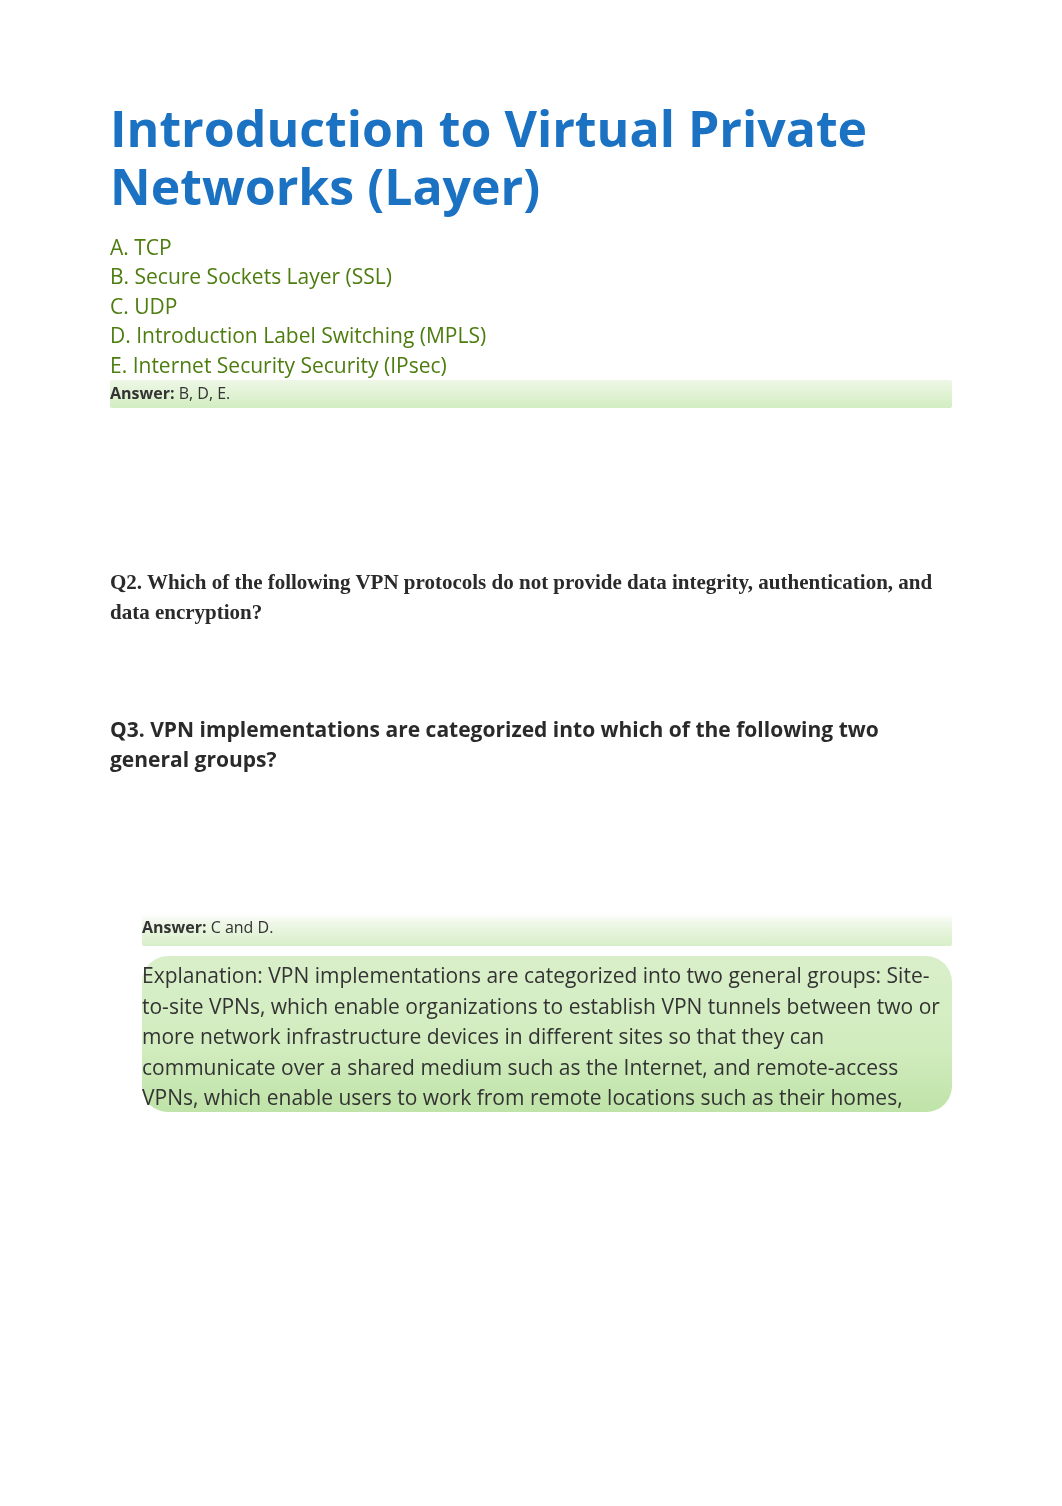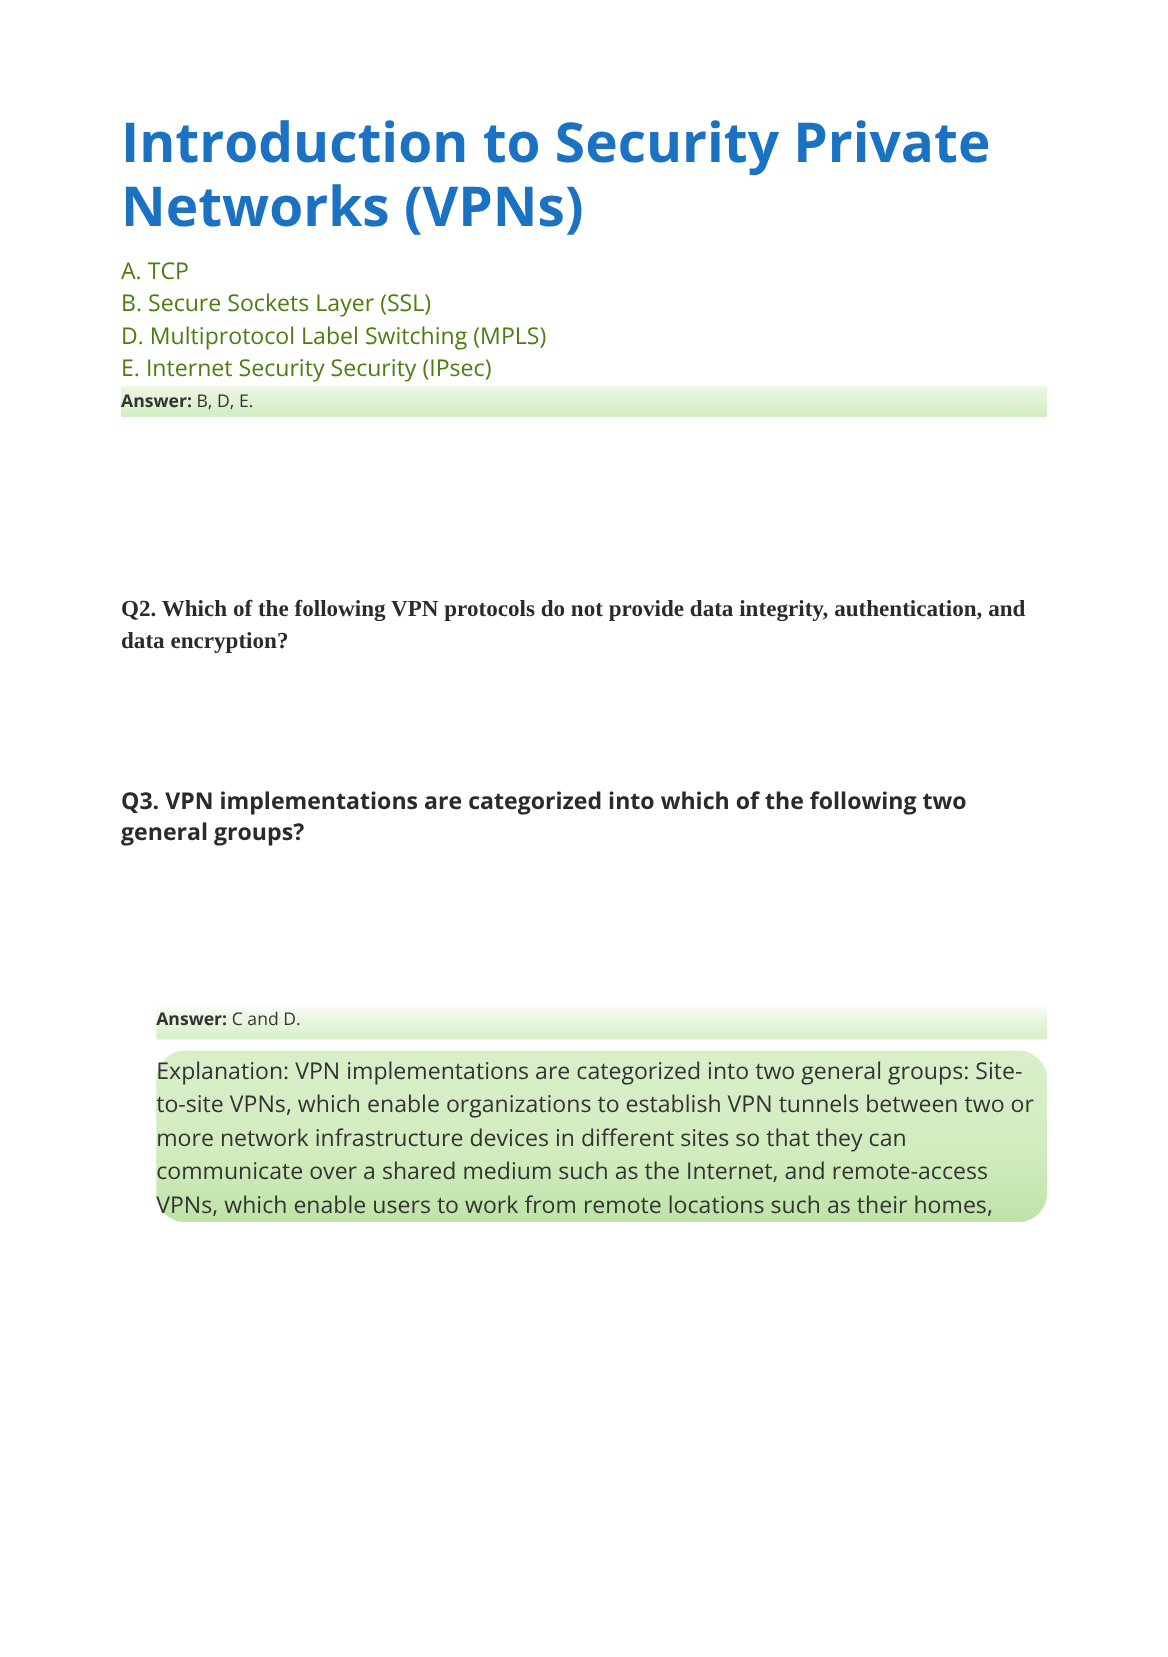--- a/index.html
+++ b/index.html
@@ -52,21 +52,21 @@
     .answer-line .answer-label {
       font-weight: 700;
     }
 
     .q2 {
       margin-top: 160px;
       font-family: Liberation Serif, serif;
     }
 
     .q3 {
-      margin-top: 116px;
+      margin-top: 88px;
     }
 
     .answer-block-q3 {
       margin-top: 140px;
       padding-left: 32px;
     }
 
     .answer-block-q3 .answer-line {
       background: linear-gradient(to bottom, #ffffff 0%, #eef7e6 30%, #d8efc9 100%);
       padding-bottom: 8px;
@@ -78,26 +78,27 @@
       line-height: 1.45;
       margin-top: 10px;
       background: linear-gradient(to bottom, #d9efca 0%, #d1ecbe 60%, #bfe3a8 100%);
       padding: 4px 0 0 0;
       border-radius: 26px;
     }
   </style>
 </head>
 <body>
 
-<h1 class="title">Introduction to Security Private Networks (VPNs)</h1>
+<h1 class="title">Introduction to Virtual Private Networks (Layer)</h1>
 
 <div>
   <p class="option">A. TCP</p>
   <p class="option">B. Secure Sockets Layer (SSL)</p>
-  <p class="option">D. Multiprotocol Label Switching (MPLS)</p>
+  <p class="option">C. UDP</p>
+  <p class="option">D. Introduction Label Switching (MPLS)</p>
   <p class="option">E. Internet Security Security (IPsec)</p>
   <p class="answer-line">
     <span class="answer-label">Answer: </span><span>B, D, E.</span>
   </p>
 </div>
 
 <div class="q2">
   <p class="question-text">Q2. Which of the following VPN protocols do not provide data integrity, authentication, and data encryption?</p>
 </div>
 

